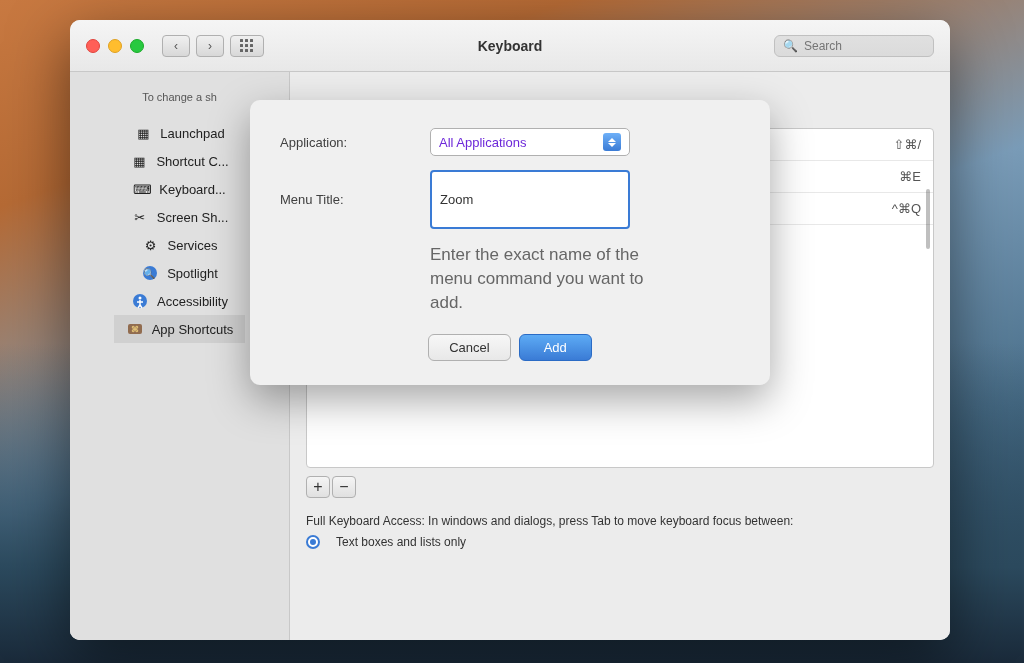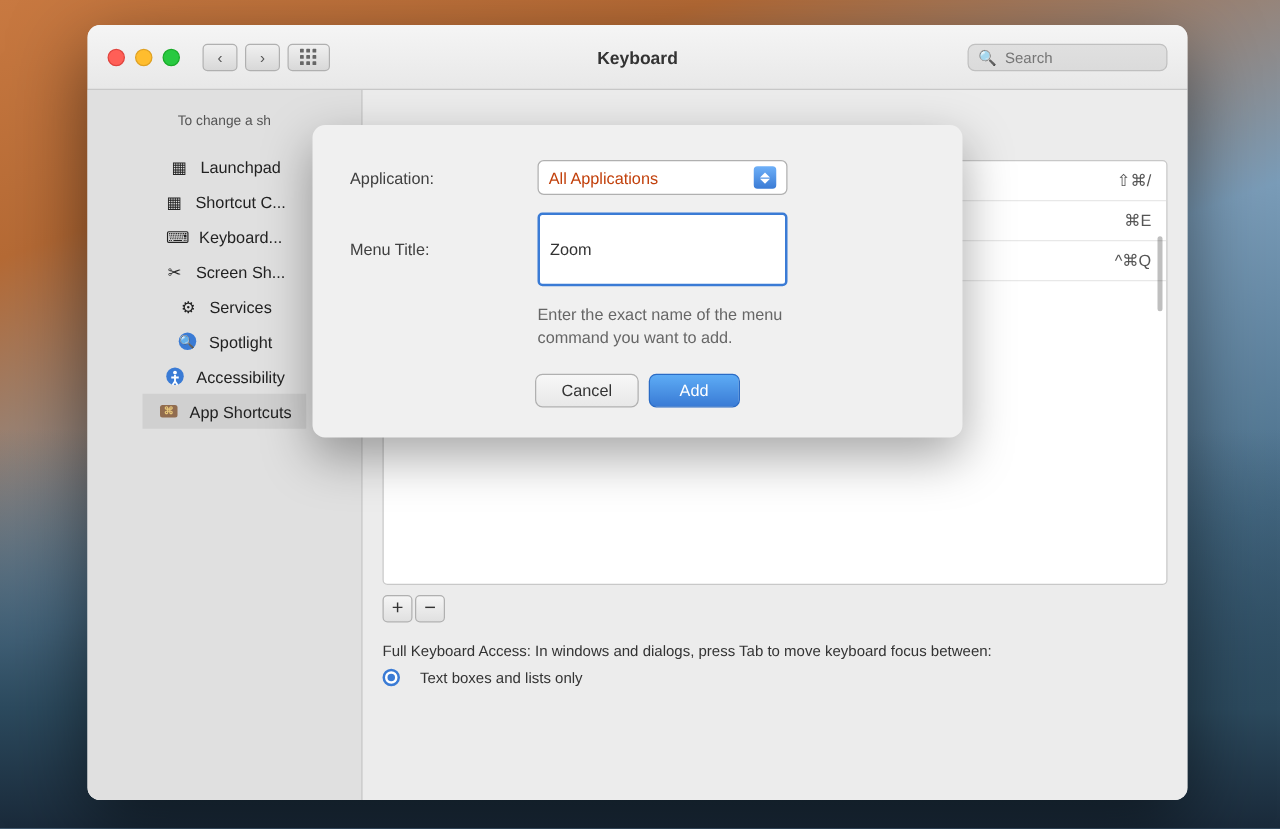--- a/index.html
+++ b/index.html
@@ -338,21 +338,21 @@
     }
 
     .dropdown-select {
       display: flex;
       align-items: center;
       background: white;
       border: 1px solid #b0b0b0;
       border-radius: 5px;
       padding: 4px 8px;
       font-size: 13px;
-      color: #c2410c;
+      color: #6d28d9;
       width: 200px;
       justify-content: space-between;
       cursor: pointer;
     }
 
     .dropdown-arrow {
       width: 18px;
       height: 18px;
       background: linear-gradient(to bottom, #6eb0f8, #3a7bd5);
       border-radius: 3px;
@@ -384,21 +384,21 @@
       border: 2px solid #3a7bd5;
       border-radius: 4px;
       padding: 20px 8px;
       font-size: 13px;
       color: #333;
       width: 200px;
       outline: none;
     }
 
     .hint-text {
-      font-size: 13px;
+      font-size: 17px;
       color: #666;
       margin-left: 150px;
       margin-bottom: 12px;
       line-height: 1.4;
       width: 250px;
     }
 
     .shortcut-input-display {
       background: white;
       border: 1px solid #b0b0b0;

